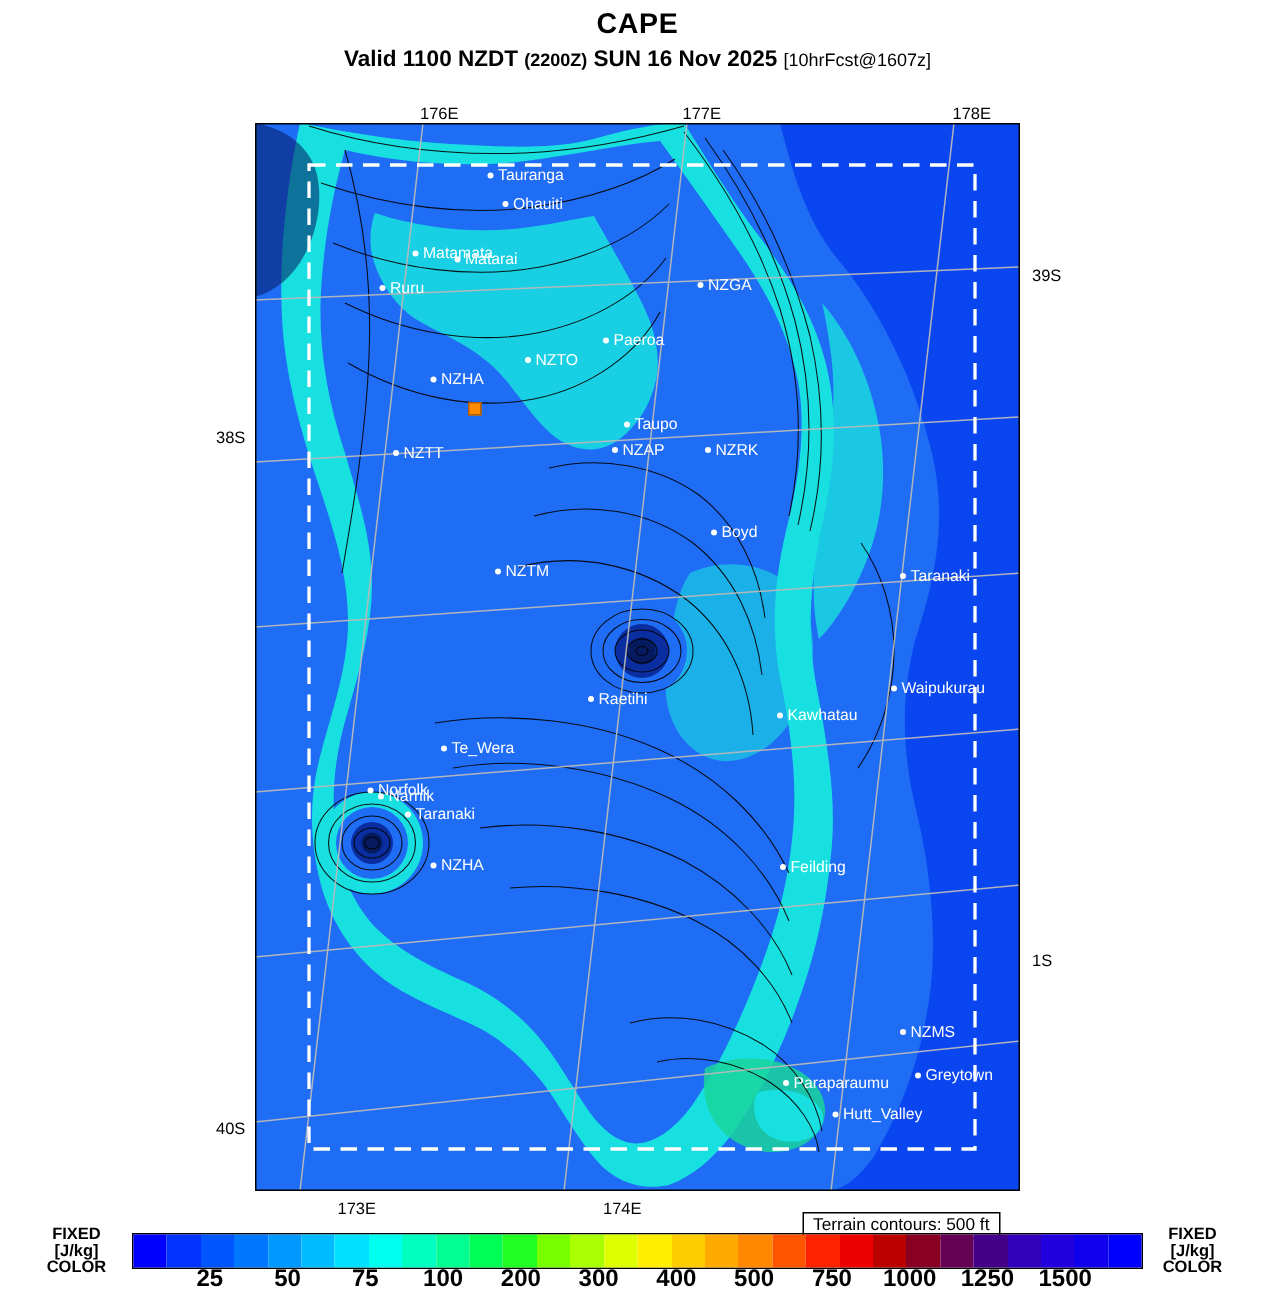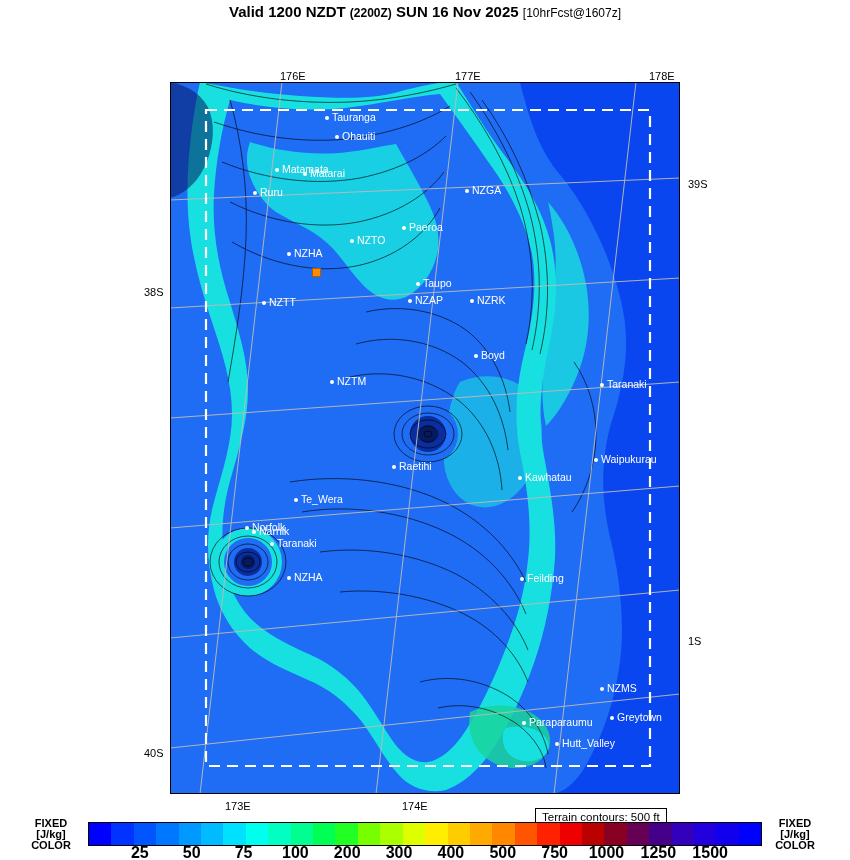--- a/index.html
+++ b/index.html
@@ -39,22 +39,23 @@
   #cbar-ticks{position:absolute;left:88px;top:22px;width:674px;height:18px;}
   .ctick{position:absolute;font-size:16px;font-weight:bold;transform:translateX(-50%);}
   .fixedbox{position:absolute;top:-4px;width:66px;text-align:center;font-size:11px;font-weight:bold;line-height:11px;}
   #fixed-left{left:18px;}
   #fixed-right{left:762px;}
 </style>
 </head>
 <body>
 
 <div id="header">
+  <div id="title">CAPE</div>
   <div id="subtitle">
-    <span>Valid 1200 NZDT</span>
+    <span>Valid 1100 NZDT</span>
     <span class="small">(2200Z)</span>
     <span>SUN 16 Nov 2025</span>
     <span class="brack">[10hrFcst@1607z]</span>
   </div>
 </div>
 
 <div id="map-wrap">
 
   <svg id="map-canvas" class="map-svg" width="510" height="712" viewBox="0 0 510 712">
     <defs>
@@ -196,21 +197,21 @@
       <div class="stn" style="left: 350px; top: 491px;"><i></i><span>Feilding</span></div>
       <div class="stn" style="left: 430px; top: 601px;"><i></i><span>NZMS</span></div>
       <div class="stn" style="left: 352px; top: 635px;"><i></i><span>Paraparaumu</span></div>
       <div class="stn" style="left: 440px; top: 630px;"><i></i><span>Greytown</span></div>
       <div class="stn" style="left: 385px; top: 656px;"><i></i><span>Hutt_Valley</span></div>
     </div>
 
   <div id="axes">
       <div class="axlabel" style="left: 110px; top: -12px;">176E</div>
       <div class="axlabel" style="left: 285px; top: -12px;">177E</div>
-      <div class="axlabel" style="left: 479px; top: -12px; text-align: right;">178E</div>
+      <div class="axlabel" style="left: 465px; top: -12px; text-align: right;">178E</div>
       <div class="axlabel" style="left: 55px; top: 718px;">173E</div>
       <div class="axlabel" style="left: 232px; top: 718px;">174E</div>
       <div class="axlabel" style="left: 518px; top: 96px;">39S</div>
       <div class="axlabel" style="left: -26px; top: 204px;">38S</div>
       <div class="axlabel" style="left: 518px; top: 553px;">1S</div>
       <div class="axlabel" style="left: -26px; top: 665px;">40S</div>
     </div>
 </div>
 
 <div id="terrain-note">Terrain contours: 500 ft</div>

